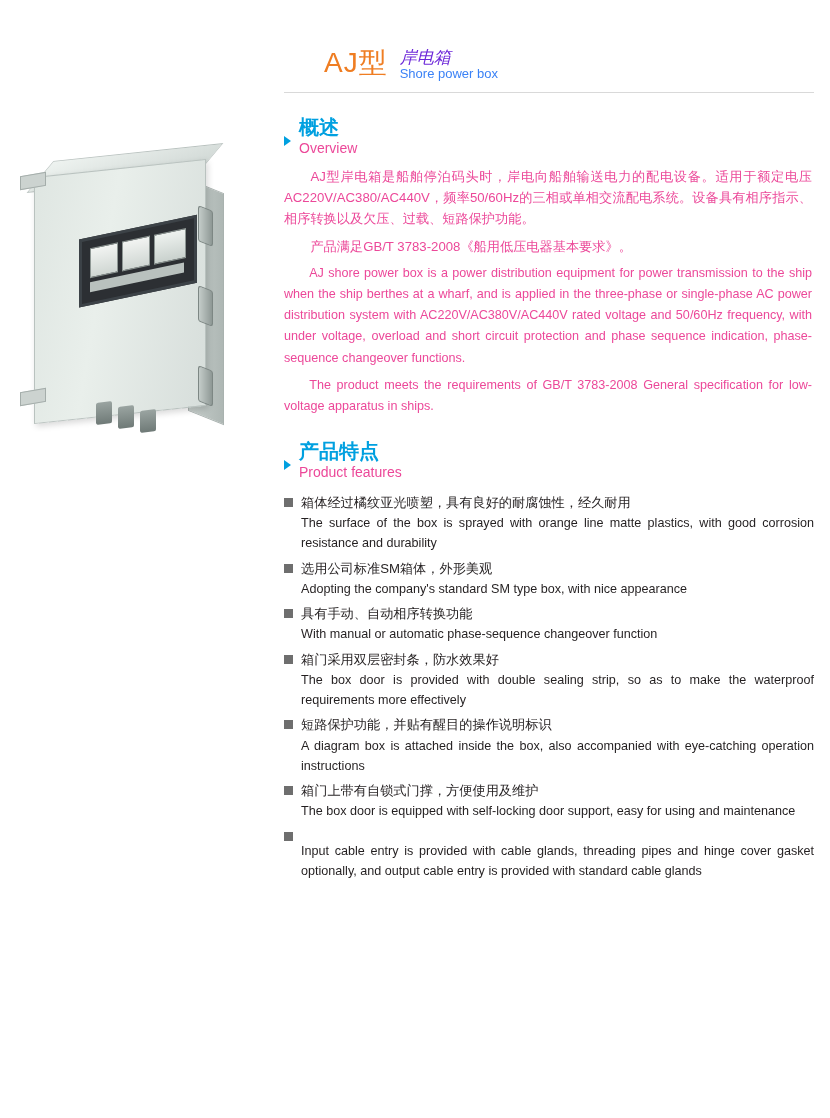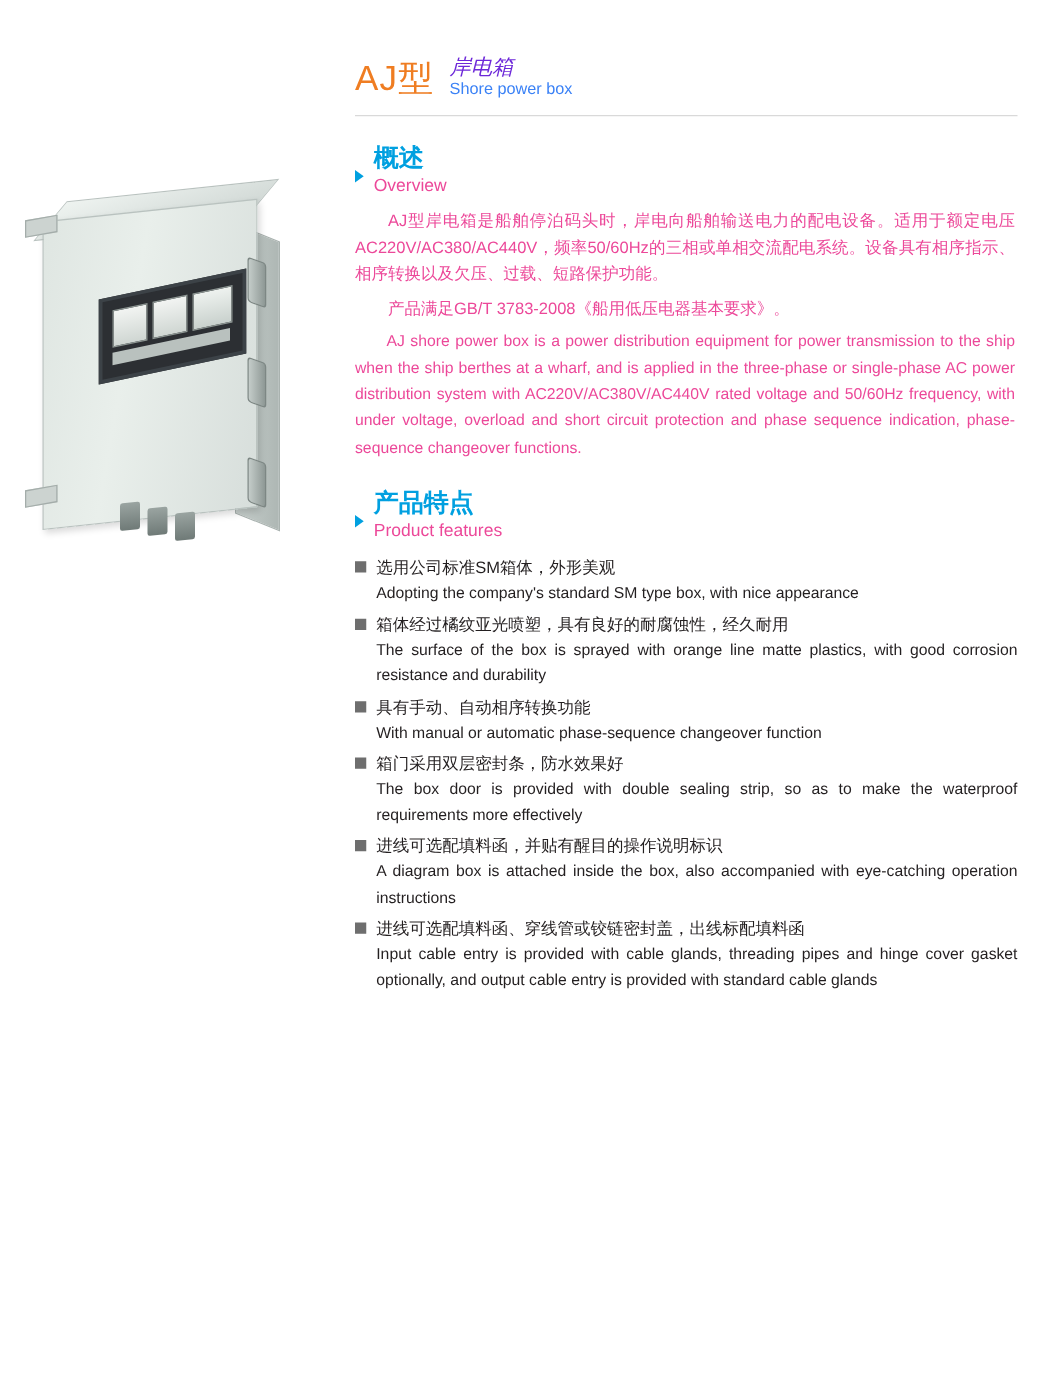--- a/index.html
+++ b/index.html
@@ -140,21 +140,22 @@
     box-sizing: border-box;
   }
 
   .title-block {
     position: relative;
     padding-top: 44px;
     padding-left: 16px;
   }
   .title-row {
     display: flex;
-    align-items: flex-start;
+    align-items: flex-end;
+    margin-left: 40px;
   }
   .title-model {
     font-size: 28px;
     color: #ef7d22;
     letter-spacing: 1px;
     font-weight: normal;
   }
   .title-names {
     margin-left: 12px;
     line-height: 1.15;
@@ -289,78 +290,85 @@
         <div class="tri"></div>
         <div class="sec-titles">
           <div class="sec-cn">概述</div>
           <div class="sec-en">Overview</div>
         </div>
       </div>
       <div class="body-wrap">
         <p class="para indent">AJ型岸电箱是船舶停泊码头时，岸电向船舶输送电力的配电设备。适用于额定电压AC220V/AC380/AC440V，频率50/60Hz的三相或单相交流配电系统。设备具有相序指示、相序转换以及欠压、过载、短路保护功能。</p>
         <p class="para indent">产品满足GB/T 3783-2008《船用低压电器基本要求》。</p>
         <p class="para en indent">AJ shore power box is a power distribution equipment for power transmission to the ship when the ship berthes at a wharf, and is applied in the three-phase or single-phase AC power distribution system with AC220V/AC380V/AC440V rated voltage and 50/60Hz frequency, with under voltage, overload and short circuit protection and phase sequence indication, phase-sequence changeover functions.</p>
+        <p class="para en indent">The product meets the requirements of GB/T 3783-2008 General specification for low-voltage apparatus in ships.</p>
       </div>
     </div>
 
     <div class="section">
       <div class="section-head">
         <div class="tri"></div>
         <div class="sec-titles">
           <div class="sec-cn">产品特点</div>
           <div class="sec-en">Product features</div>
         </div>
       </div>
 
       <div class="features">
         <div class="feature">
           <div class="feat-cn">
             <span class="bullet"></span>
+            <span>箱体经过橘纹亚光喷塑，具有良好的耐腐蚀性，经久耐用</span>
+          </div>
+          <div class="feat-en">The surface of the box is sprayed with orange line matte plastics, with good corrosion resistance and durability</div>
+        </div>
+
+        <div class="feature">
+          <div class="feat-cn">
+            <span class="bullet"></span>
             <span>选用公司标准SM箱体，外形美观</span>
           </div>
           <div class="feat-en">Adopting the company's standard SM type box, with nice appearance</div>
         </div>
 
         <div class="feature">
           <div class="feat-cn">
             <span class="bullet"></span>
-            <span>箱体经过橘纹亚光喷塑，具有良好的耐腐蚀性，经久耐用</span>
-          </div>
-          <div class="feat-en">The surface of the box is sprayed with orange line matte plastics, with good corrosion resistance and durability</div>
-        </div>
-
-        <div class="feature">
-          <div class="feat-cn">
-            <span class="bullet"></span>
             <span>具有手动、自动相序转换功能</span>
           </div>
           <div class="feat-en">With manual or automatic phase-sequence changeover function</div>
         </div>
 
         <div class="feature">
           <div class="feat-cn">
             <span class="bullet"></span>
             <span>箱门采用双层密封条，防水效果好</span>
           </div>
           <div class="feat-en">The box door is provided with double sealing strip, so as to make the waterproof requirements more effectively</div>
         </div>
 
         <div class="feature">
           <div class="feat-cn">
             <span class="bullet"></span>
-            <span>进线可选配填料函，并贴有醒目的操作说明标识</span>
+            <span>短路保护功能，并贴有醒目的操作说明标识</span>
           </div>
           <div class="feat-en">A diagram box is attached inside the box, also accompanied with eye-catching operation instructions</div>
         </div>
 
-
-        <div class="feature">
-          <div class="feat-cn">
-            <span class="bullet"></span>
-            <span>进线可选配填料函、穿线管或铰链密封盖，出线标配填料函</span>
+        <div class="feature">
+          <div class="feat-cn">
+            <span class="bullet"></span>
+            <span>箱门上带有自锁式门撑，方便使用及维护</span>
+          </div>
+          <div class="feat-en">The box door is equipped with self-locking door support, easy for using and maintenance</div>
+        </div>
+
+        <div class="feature">
+          <div class="feat-cn">
+            <span class="bullet"></span>
           </div>
           <div class="feat-en">Input cable entry is provided with cable glands, threading pipes and hinge cover gasket optionally, and output cable entry is provided with standard cable glands</div>
         </div>
       </div>
     </div>
 
   </div>
 </div>
 
 </body></html>

